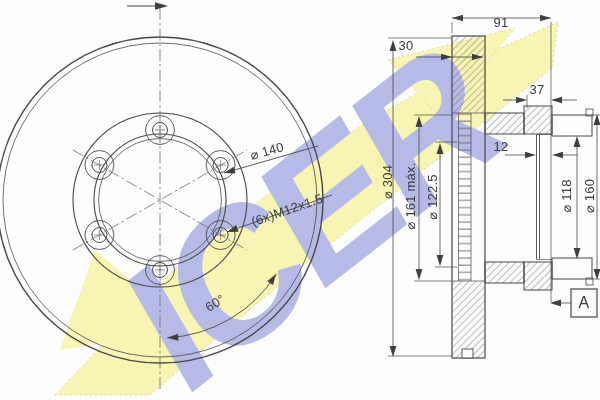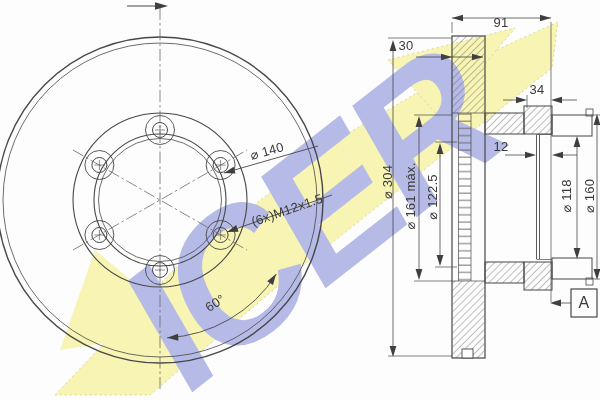--- a/index.html
+++ b/index.html
@@ -232,20 +232,20 @@
       <polygon points="550,303 561,299.6 561,306.4" fill="#3f3f3f" stroke="none"></polygon>
     </g>
   </g>
 </svg>
 
 <div class="dim lab-140">⌀ 140</div>
 <div class="dim lab-m12">(6x)M12x1.5</div>
 <div class="dim lab-60">60°</div>
 <div class="dim lab-91">91</div>
 <div class="dim lab-30">30</div>
-<div class="dim lab-24">34</div>
+<div class="dim lab-24">37</div>
 <div class="dim lab-12">12</div>
 <div class="dim rot90 lab-304">⌀ 304</div>
 <div class="dim rot90 lab-161">⌀ 161 máx.</div>
 <div class="dim rot90 lab-1225">⌀ 122.5</div>
 <div class="dim rot90 lab-118">⌀ 118</div>
 <div class="dim rot90 lab-160">⌀ 160</div>
 <div class="dim lab-A">A</div>
 
 </body></html>

